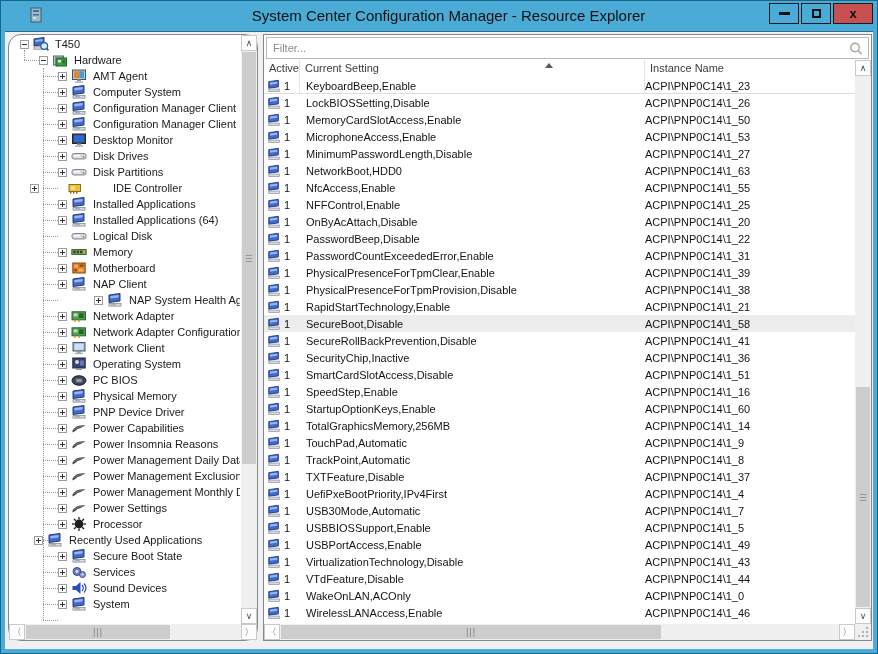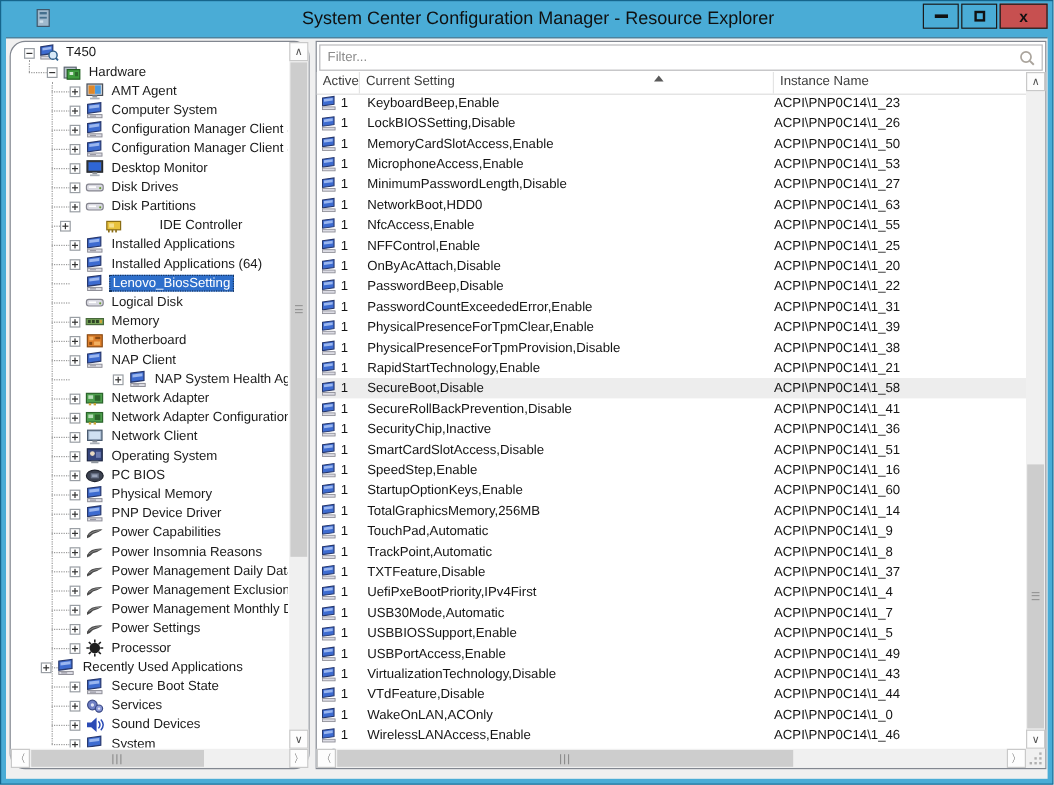--- a/index.html
+++ b/index.html
@@ -45,21 +45,21 @@
   .tree-label.selected { background:#2e6fcb; color:#fff; border:1px dotted #16345f; padding:0 2px; }
   .guide { position:absolute; border-left:1px dotted #9a9a9a; width:0; z-index:1; }
   .stub { position:absolute; border-top:1px dotted #9a9a9a; height:0; z-index:1; }
 
   
   .filter-box { position:absolute; left:2px; top:2px; right:2px; height:22px; background:#fff; border:1px solid #b9b9bc; }
   .filter-text { position:absolute; left:6px; top:4px; font-size:11px; color:#8b8b8b; }
   .filter-mag { position:absolute; right:4px; top:3px; width:16px; height:16px; }
 
   
-  .list-header { position:absolute; left:0; top:25px; right:16px; height:19px; background:#fff;
+  .list-header { position:absolute; left:0; top:25px; right:16px; height:34px; background:#fff;
                  display:flex; border-bottom:1px solid #dedede; font-size:11px; color:#3c3c3c; }
   .hcell { padding:2px 0 0 5px; height:100%; border-right:1px solid #e4e4e4; white-space:nowrap; overflow:hidden; }
   .hcell.active { width:36px; }
   .hcell.setting { width:345px; position:relative; }
   .hcell.instance { flex:1; border-right:none; }
   .sort-arrow { position:absolute; left:245px; top:3px; width:0; height:0;
                 border-left:4px solid transparent; border-right:4px solid transparent; border-bottom:5px solid #5a5a5a; }
   .list-rows { position:absolute; left:0; top:42px; right:16px; bottom:16px; overflow:hidden; }
   .list-row { height:17px; display:flex; align-items:center; font-size:11px; color:#141414; white-space:nowrap; }
   .list-row.hover { background:#ededed; }
@@ -240,21 +240,21 @@
             <span class="expander plus"></span>
             <span class="tree-icon">
               <svg width="16" height="16" viewBox="0 0 16 16">
                 <rect x="1" y="5.5" width="14" height="5.5" rx="2" fill="#d9d9e1" stroke="#84848e"></rect>
                 <rect x="3" y="7.2" width="6" height="1.4" fill="#ffffff"></rect>
                 <circle cx="12.5" cy="8.8" r="0.9" fill="#6a9a3a"></circle>
               </svg>
             </span>
             <span class="tree-label">Disk Partitions</span>
           </div>
-          <div class="tree-row" style="padding-left: 40px; gap: 24px;">
+          <div class="tree-row" style="padding-left: 20px; gap: 24px;">
             <span class="expander plus"></span>
             <span class="tree-icon">
               <svg width="16" height="16" viewBox="0 0 16 16">
                 <rect x="2" y="4.5" width="11.5" height="7" fill="#e8c23c" stroke="#8a6d14"></rect>
                 <rect x="4" y="6.2" width="4" height="3.4" fill="#f4e08e"></rect>
                 <rect x="3" y="11.5" width="1.4" height="2.2" fill="#8a6d14"></rect>
                 <rect x="6" y="11.5" width="1.4" height="2.2" fill="#8a6d14"></rect>
                 <rect x="9" y="11.5" width="1.4" height="2.2" fill="#8a6d14"></rect>
               </svg>
             </span>
@@ -276,32 +276,20 @@
             <span class="expander plus"></span>
             <span class="tree-icon">
               <svg width="16" height="16" viewBox="0 0 16 16">
                 <polygon points="2,3 13,1.5 13,9 2,10.5" fill="#3d6bd0" stroke="#27386e" stroke-width="1"></polygon>
                 <polygon points="3.4,4 11.7,3 11.7,5.5 3.4,6.6" fill="#9ab6ef"></polygon>
                 <rect x="2" y="11.5" width="12" height="2.6" fill="#dcdce4" stroke="#8b8b94" stroke-width="0.8"></rect>
                 <line x1="4" y1="12.8" x2="9" y2="12.8" stroke="#9a9aa4"></line>
               </svg>
             </span>
             <span class="tree-label">Installed Applications (64)</span>
-          </div>
-          <div class="tree-row" style="padding-left: 48px;">
-            <span class="no-expander"></span>
-            <span class="tree-icon">
-              <svg width="16" height="16" viewBox="0 0 16 16">
-                <polygon points="2,3 13,1.5 13,9 2,10.5" fill="#3d6bd0" stroke="#27386e" stroke-width="1"></polygon>
-                <polygon points="3.4,4 11.7,3 11.7,5.5 3.4,6.6" fill="#9ab6ef"></polygon>
-                <rect x="2" y="11.5" width="12" height="2.6" fill="#dcdce4" stroke="#8b8b94" stroke-width="0.8"></rect>
-                <line x1="4" y1="12.8" x2="9" y2="12.8" stroke="#9a9aa4"></line>
-              </svg>
-            </span>
-            <span class="tree-label selected">Lenovo_BiosSetting</span>
           </div>
           <div class="tree-row" style="padding-left: 48px;">
             <span class="no-expander"></span>
             <span class="tree-icon">
               <svg width="16" height="16" viewBox="0 0 16 16">
                 <rect x="1" y="5.5" width="14" height="5.5" rx="2" fill="#d9d9e1" stroke="#84848e"></rect>
                 <rect x="3" y="7.2" width="6" height="1.4" fill="#ffffff"></rect>
                 <circle cx="12.5" cy="8.8" r="0.9" fill="#6a9a3a"></circle>
               </svg>
             </span>

